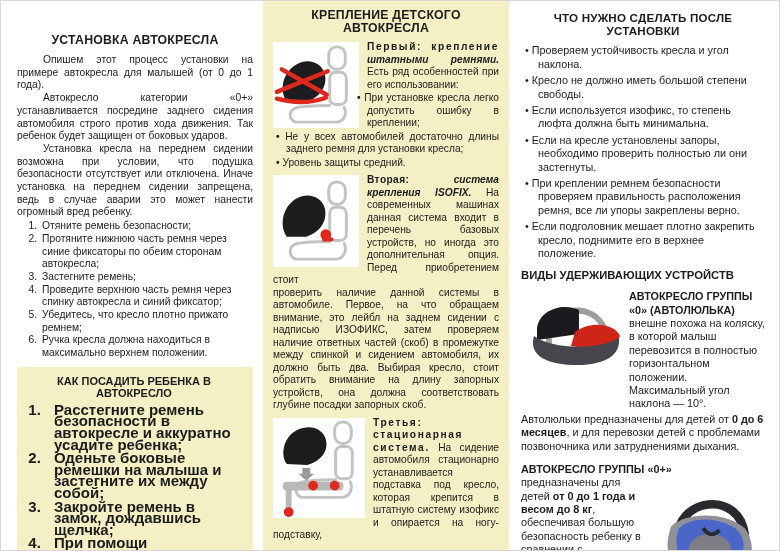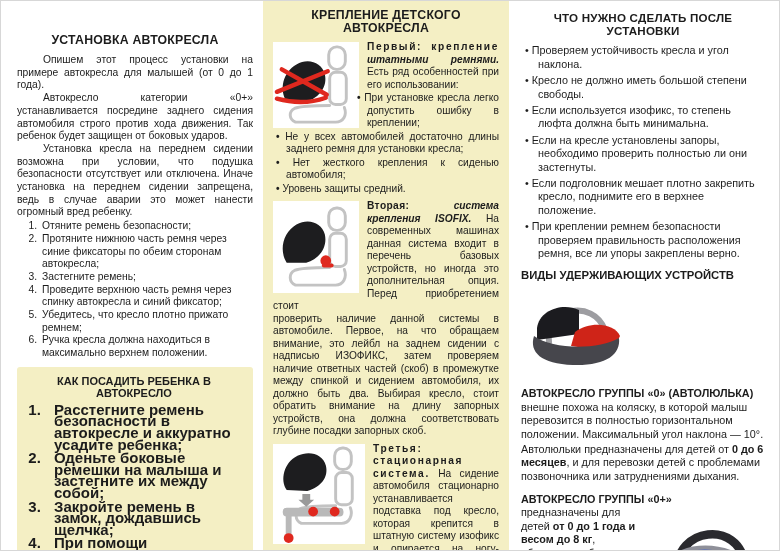--- a/index.html
+++ b/index.html
@@ -40,21 +40,21 @@
   .mb{padding-left:13px; text-indent:-10px; text-align:justify; margin-top:1px;}
   .mb::before{content:"•  "; font-weight:bold;}
   .mfull{text-align:justify; margin-top:0;}
   .clear{clear:both;}
 
   
   .col-right{font-size:10.8px; line-height:13.2px;}
   .rb{padding-left:17px; text-indent:-13px; margin-bottom:3.5px;}
   .rb::before{content:"•   ";}
   .h2r{font-weight:bold; text-align:left; font-size:11.3px; margin:9px 0 8px 0;}
-  .g0row{display:flex; gap:10px; margin-top:2px;flex-direction:column;}
+  .g0row{display:flex; gap:4px; margin-top:2px;}
   .g0row .gtxt{flex:1; line-height:13.4px;}
   .gfull{margin-top:2px; line-height:13.4px;}
   .gp-img{float:right; margin:2px 0 2px 6px;}
   .gph{font-weight:bold; margin-top:10px;}
   .gp-body{line-height:13.4px;}
   b.run{font-weight:bold;}
 </style>
 </head>
 <body>
 
@@ -104,21 +104,20 @@
           </g>
         </svg>
       </span>
       <div class="mtext">
         <span class="bh">Первый: крепление</span>
         <span class="bi">штатными ремнями.</span>
         <span>Есть ряд особенностей при его использовании:</span>
         <div class="mb">При установке кресла легко допустить ошибку в креплении;</div>
       </div>
       <div class="mb">Не у всех автомобилей достаточно длины заднего ремня для установки кресла;</div>
-      <div class="mb">Нет жесткого крепления к сиденью автомобиля;</div>
       <div class="mb">Уровень защиты средний.</div>
       <div class="clear"></div>
     </div>
 
     <div class="sec">
       <span class="img-left">
         <svg width="86" height="92" viewBox="0 0 88 92">
           <g stroke="#c3c3c3" stroke-width="3" fill="none" stroke-linecap="round" stroke-linejoin="round">
             <rect x="57" y="6" width="17" height="23" rx="8"></rect>
             <rect x="58" y="32" width="17" height="34" rx="6"></rect>
@@ -166,22 +165,22 @@
     </div>
   </div>
 
   <div class="col-right">
     <div class="h1" style="font-size:11.6px">ЧТО НУЖНО СДЕЛАТЬ ПОСЛЕ УСТАНОВКИ</div>
     <div>
       <div class="rb">Проверяем устойчивость кресла и угол наклона.</div>
       <div class="rb">Кресло не должно иметь большой степени свободы.</div>
       <div class="rb">Если используется изофикс, то степень люфта должна быть минимальна.</div>
       <div class="rb">Если на кресле установлены запоры, необходимо проверить полностью ли они застегнуты.</div>
+      <div class="rb">При креплении ремнем безопасности проверяем правильность расположения ремня, все ли упоры закреплены верно.</div>
       <div class="rb">Если подголовник мешает плотно закрепить кресло, поднимите его в верхнее положение.</div>
-      <div class="rb">При креплении ремнем безопасности проверяем правильность расположения ремня, все ли упоры закреплены верно.</div>
     </div>
 
     <div class="h2r">ВИДЫ УДЕРЖИВАЮЩИХ УСТРОЙСТВ</div>
 
     <div class="g0row">
       <span>
         <svg width="104" height="84" viewBox="0 0 104 84">
           <path d="M28,52 C24,18 72,8 84,40" stroke="#9d9da1" stroke-width="6" fill="none" stroke-linecap="round"></path>
           <path d="M16,38 C18,20 42,12 58,20 L58,44 L16,50 Z" fill="#1b1b1f"></path>
           <path d="M54,42 C70,30 94,34 99,46 L91,62 L50,56 Z" fill="#cf2418"></path>

